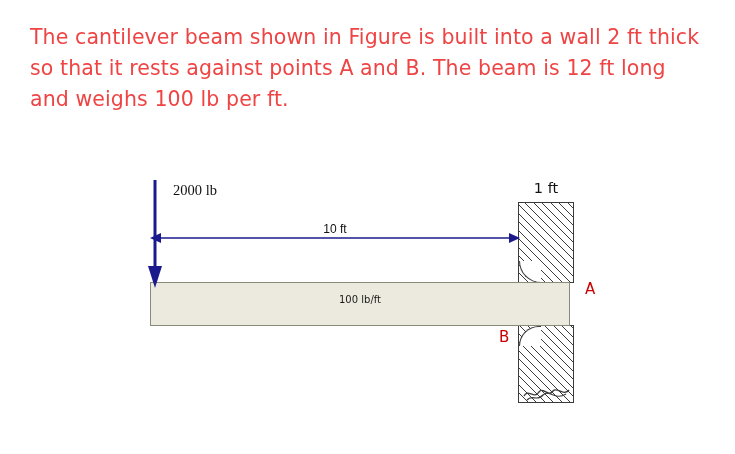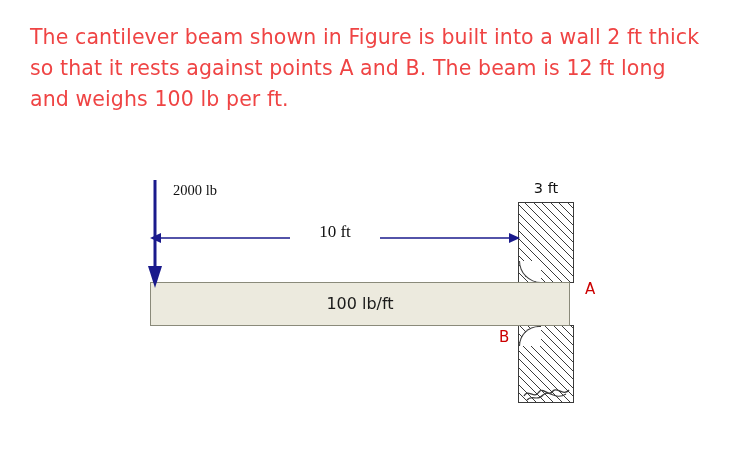--- a/index.html
+++ b/index.html
@@ -53,21 +53,21 @@
     background: #eceade;
     border: 1px solid #8a8a7a;
     box-sizing: border-box;
   }
   .beam-label {
     position: absolute;
     left: 150px;
     top: 134px;
     width: 420px;
     text-align: center;
-    font-size: 16px;
+    font-size: 10px;
     color: #1a1a1a;
     font-family: "DejaVu Sans", sans-serif;
   }
 
   
   .wall {
     position: absolute;
     box-sizing: border-box;
     border: 1px solid #3b3b3b;
     background-color: #ffffff;
@@ -147,24 +147,24 @@
     top: 68px;
     width: 370px;
     height: 20px;
   }
   #dim-10ft-label {
     position: absolute;
     left: 290px;
     top: 62px;
     width: 90px;
     text-align: center;
-    font-size: 17px;
+    font-size: 12px;
     background: #ffffff;
     color: #111111;
-    font-family: Liberation Serif, serif;
+    font-family: Liberation Sans, sans-serif;
   }
 
   
   #load-arrow {
     position: absolute;
     left: 145px;
     top: 20px;
     width: 20px;
     height: 110px;
   }
@@ -204,21 +204,21 @@
     <div class="fillet" id="fillet-b"></div>
 
     <svg id="ground-squiggle" viewBox="0 0 50 20">
       <path d="M2,14 C6,6 12,18 17,10 C21,4 26,16 31,9 C35,4 41,15 47,8" fill="none" stroke="#3b3b3b" stroke-width="1.4"></path>
       <path d="M5,18 C10,12 15,20 21,13 C27,7 33,19 44,12" fill="none" stroke="#3b3b3b" stroke-width="1.2"></path>
     </svg>
 
     <div class="beam"></div>
     <div class="beam-label">100 lb/ft</div>
 
-    <div id="dim-2ft-label">3 ft</div>
+    <div id="dim-2ft-label">1 ft</div>
 
     <svg id="dim-10ft" viewBox="0 0 370 20">
       <line x1="8" y1="10" x2="362" y2="10" stroke="#1a1a8c" stroke-width="1.6"></line>
       <polygon points="0,10 11,5 11,15" fill="#1a1a8c"></polygon>
       <polygon points="370,10 359,5 359,15" fill="#1a1a8c"></polygon>
     </svg>
     <div id="dim-10ft-label">10 ft</div>
 
     <svg id="load-arrow" viewBox="0 0 20 110">
       <line x1="10" y1="0" x2="10" y2="92" stroke="#1a1a8c" stroke-width="3"></line>

